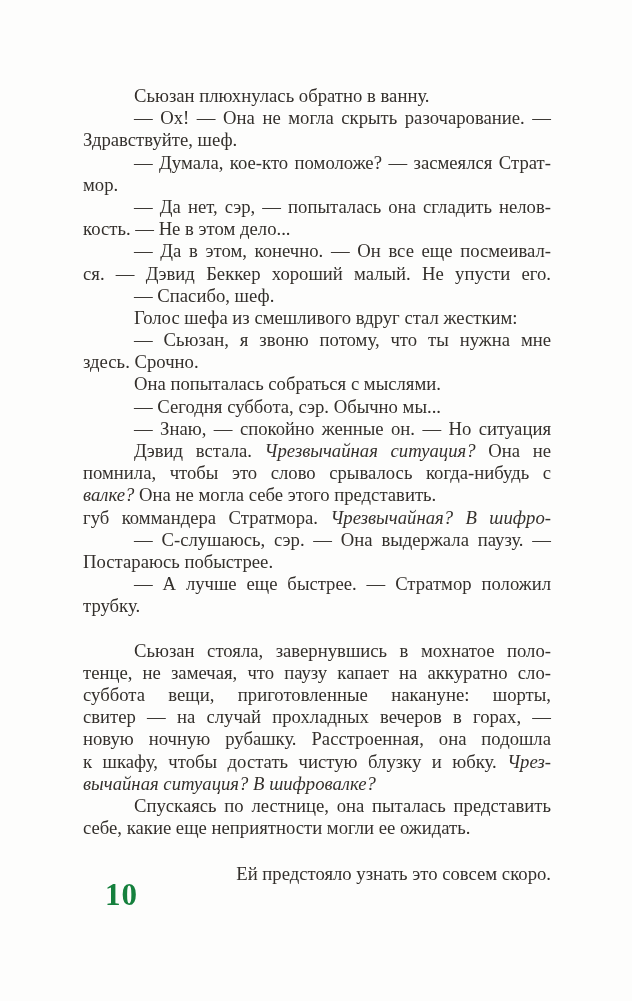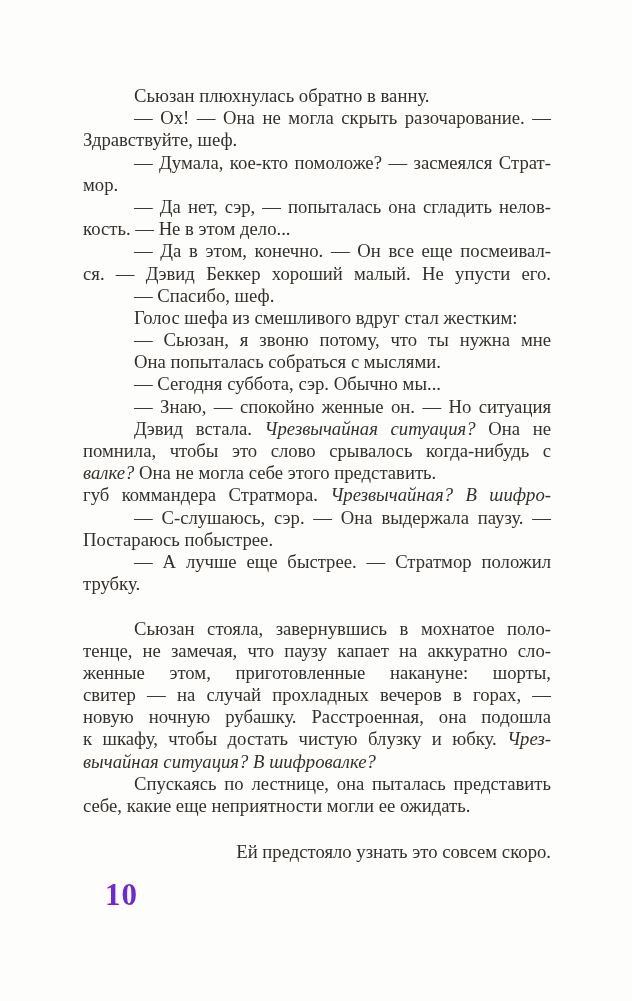--- a/index.html
+++ b/index.html
@@ -28,21 +28,21 @@
   .bline.j { text-align:justify; text-align-last:justify; white-space:normal; }
   .bline.l { text-align:left; }
   .bline.r { text-align:right;margin-top:24px; }
   .bline .it { font-style:italic; }
   .page-number {
     position:absolute;
     left:105px; top:879px;
     font-size:31px;
     font-weight:bold;
     line-height:1;
-    color:#6d28d9;
+    color:#15803d;
     letter-spacing:1px;
   }
   .corner-mark {
     position:absolute;
     left:80px; top:835px;
   }
 </style>
 </head>
 <body>
 
@@ -54,35 +54,36 @@
       <div class="bline l"><span>Здравствуйте, шеф.</span></div>
       <div class="bline j ind"><span>— Думала, кое-кто помоложе? — засмеялся Страт-</span></div>
       <div class="bline l"><span>мор.</span></div>
       <div class="bline j ind"><span>— Да нет, сэр, — попыталась она сгладить нелов-</span></div>
       <div class="bline l"><span>кость. — Не в этом дело...</span></div>
       <div class="bline j ind"><span>— Да в этом, конечно. — Он все еще посмеивал-</span></div>
       <div class="bline j"><span>ся. — Дэвид Беккер хороший малый. Не упусти его.</span></div>
       <div class="bline l ind"><span>— Спасибо, шеф.</span></div>
       <div class="bline l ind"><span>Голос шефа из смешливого вдруг стал жестким:</span></div>
       <div class="bline j ind"><span>— Сьюзан, я звоню потому, что ты нужна мне</span></div>
+      <div class="bline l"><span>здесь. Срочно.</span></div>
       <div class="bline l ind"><span>Она попыталась собраться с мыслями.</span></div>
       <div class="bline l ind"><span>— Сегодня суббота, сэр. Обычно мы...</span></div>
       <div class="bline j ind"><span>— Знаю, — спокойно женные он. — Но ситуация</span></div>
       <div class="bline j ind"><span>Дэвид встала. </span><span class="it">Чрезвычайная ситуация?</span><span> Она не</span></div>
       <div class="bline j"><span>помнила, чтобы это слово срывалось когда-нибудь с</span></div>
       <div class="bline l"><span class="it">валке?</span><span> Она не могла себе этого представить.</span></div>
       <div class="bline j"><span>губ коммандера Стратмора. </span><span class="it">Чрезвычайная? В шифро-</span></div>
       <div class="bline j ind"><span>— С-слушаюсь, сэр. — Она выдержала паузу. —</span></div>
       <div class="bline l"><span>Постараюсь побыстрее.</span></div>
       <div class="bline j ind"><span>— А лучше еще быстрее. — Стратмор положил</span></div>
       <div class="bline l"><span>трубку.</span></div>
       <div class="bline"></div>
       <div class="bline j ind"><span>Сьюзан стояла, завернувшись в мохнатое поло-</span></div>
       <div class="bline j"><span>тенце, не замечая, что паузу капает на аккуратно сло-</span></div>
-      <div class="bline j"><span>женные этом, приготовленные накануне: шорты,</span></div>
+      <div class="bline j"><span>суббота вещи, приготовленные накануне: шорты,</span></div>
       <div class="bline j"><span>свитер — на случай прохладных вечеров в горах, —</span></div>
       <div class="bline j"><span>новую ночную рубашку. Расстроенная, она подошла</span></div>
       <div class="bline j"><span>к шкафу, чтобы достать чистую блузку и юбку. </span><span class="it">Чрез-</span></div>
       <div class="bline l"><span class="it">вычайная ситуация? В шифровалке?</span></div>
       <div class="bline j ind"><span>Спускаясь по лестнице, она пыталась представить</span></div>
       <div class="bline l"><span>себе, какие еще неприятности могли ее ожидать.</span></div>
       <div class="bline r"><span>Ей предстояло узнать это совсем скоро.</span></div>
     </div>
 
   <div class="page-number">10</div>

